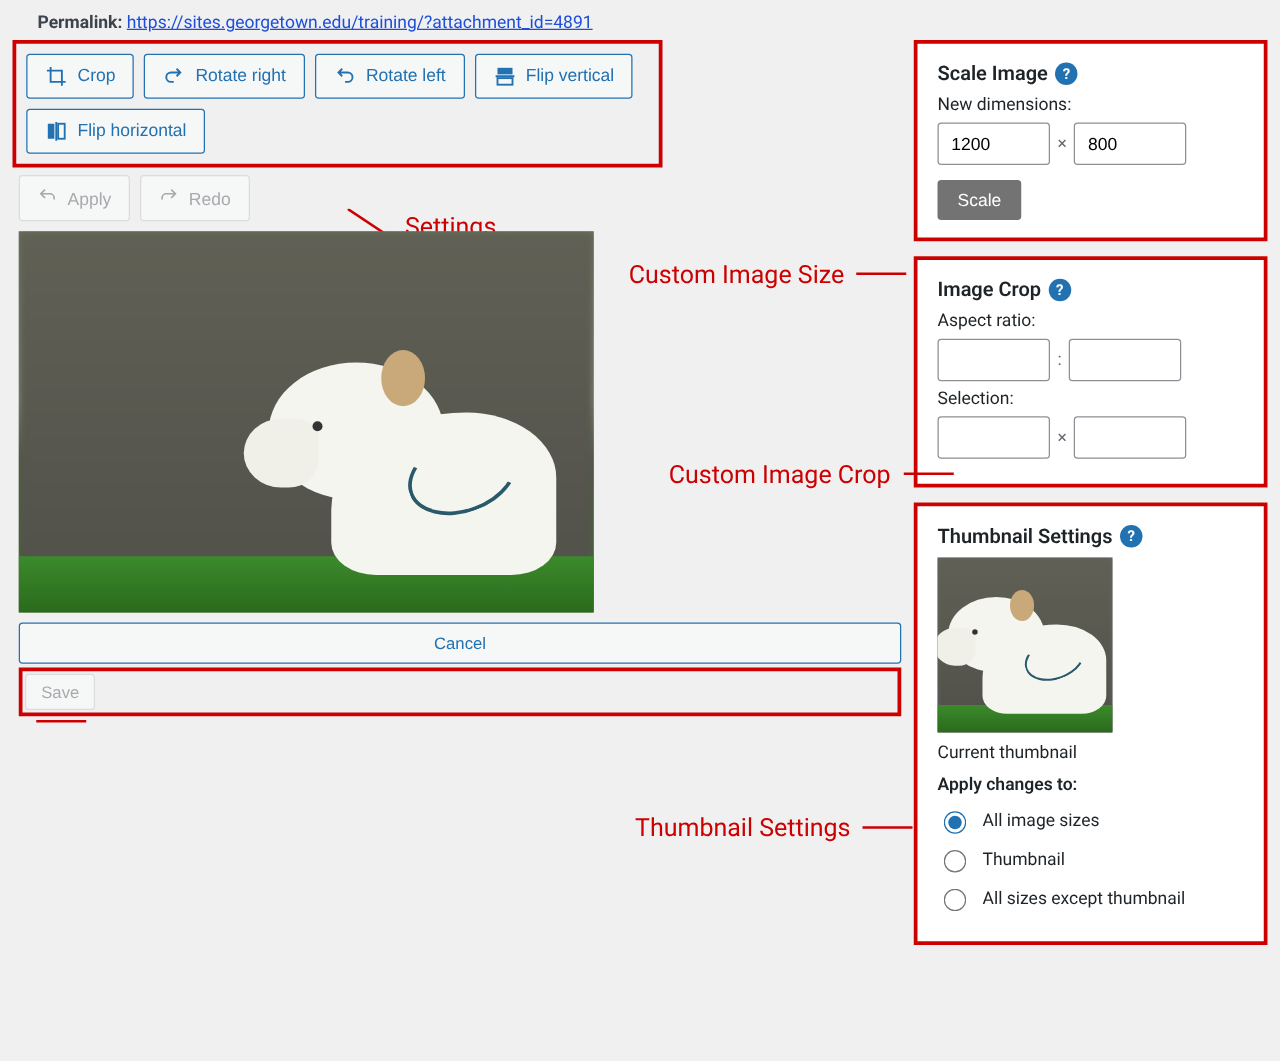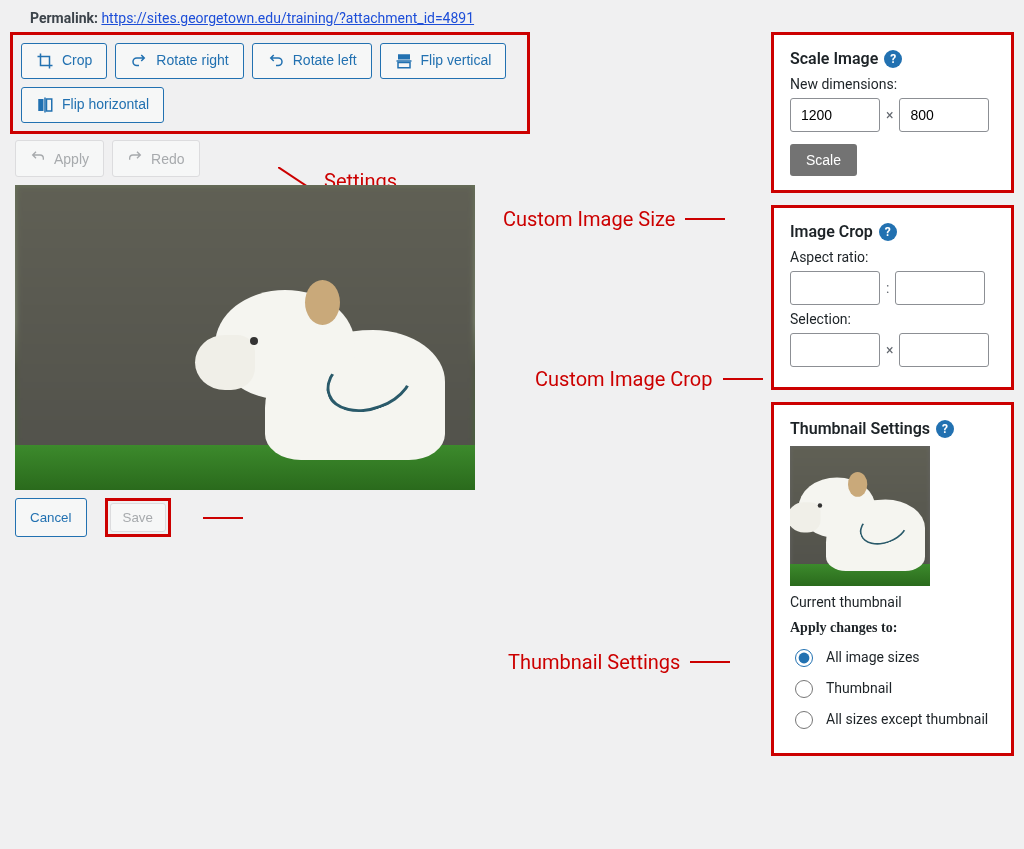--- a/index.html
+++ b/index.html
@@ -9,21 +9,21 @@
     background: #f0f0f1;
     font-family: -apple-system, "Segoe UI", Roboto, sans-serif;
     font-size: 14px;
     color: #1d2327;
     width: 1024px;
   }
   .permalink-row { font-size: 14px; color: #3c434a; margin: 6px 0 6px 20px; }
   .permalink-row a { color: #1d4ed8; text-decoration: underline; }
   .layout { display: flex; gap: 10px; align-items:flex-start; }
   .left-col { flex: 1; position: relative; }
-  .right-col { width: 243px; }
+  .right-col { width: 283px; }
 
   .red-box { border: 3px solid #c00; }
   .toolbar-box { padding: 8px; display:flex; flex-wrap:wrap; gap:8px; width:520px; }
 
   .btn-outline {
     display:inline-flex; align-items:flex-start; gap:8px;
     border:1px solid #2271b1; color:#2271b1; background:#f6f7f7;
     padding:8px 14px; border-radius:3px; font-size:14px; cursor:pointer;
   }
   .btn-outline .ico { width:18px; height:18px; display:inline-flex; align-items:center; justify-content:center; }
@@ -47,21 +47,21 @@
   .building { position:absolute; inset:0; background:linear-gradient(#606055, #50504a); filter:blur(3px);}
   .grass{position:absolute;left:0;right:0;bottom:0;height:45px;background:linear-gradient(#3c8a2c,#2a6a1c);}
   .dog { position:absolute; right:30px; bottom:30px; width:250px; height:200px; }
   .dog-body{position:absolute;right:0;bottom:0;width:180px;height:130px;background:#f5f5f0;border-radius:60% 40% 20% 20%;}
   .dog-head{position:absolute;left:20px;bottom:60px;width:140px;height:110px;background:#f5f5f0;border-radius:50% 50% 40% 50%;}
   .dog-muzzle{position:absolute;left:0;bottom:70px;width:60px;height:55px;background:#f0efe8;border-radius:50% 30% 40% 50%;}
   .dog-ear{position:absolute;left:110px;top:20px;width:35px;height:45px;background:#c9a97a;border-radius:50%;}
   .dog-eye{position:absolute;left:55px;bottom:115px;width:8px;height:8px;background:#333;border-radius:50%;}
   .collar{position:absolute;left:130px;bottom:50px;width:90px;height:60px;border:3px solid #2a5a6a;border-radius:50%;border-top-color:transparent;border-right-color:transparent;transform:rotate(-20deg);}
 
-  .bottom-btns { display:flex; gap:18px; margin-left:5px; }
+  .bottom-btns { display:flex; gap:3px; margin-left:5px;flex-direction:column; }
   .btn-cancel { border:1px solid #2271b1; color:#2271b1; background:#f6f7f7; padding:8px 14px; border-radius:3px; cursor:pointer;}
   .btn-save-box { border:3px solid #c00; padding:2px; }
   .btn-save { border:1px solid #dcdcde; color:#a7aaad; background:#f6f7f7; padding:6px 12px; border-radius:3px; cursor:default;}
 
   .panel {
     border:1px solid #dcdcde; background:#fff; padding:14px 16px; margin-bottom:12px;
   }
   .panel.red-box { border:3px solid #c00; }
   .panel h3 { margin:0 0 8px 0; font-size:16px; font-weight:600; display:flex; align-items:center; gap:6px;}
   .help-icon {
@@ -78,21 +78,21 @@
     background:#737373; color:#fff; border:none; padding:8px 16px; border-radius:3px;
     font-size:14px; cursor:pointer; margin-top:6px;
   }
   .thumb-preview {
     width:140px; height:140px; margin:4px 0 8px 0; position:relative; overflow:hidden;
     background:#666;
   }
   .thumb-preview .building{filter:blur(2px);}
   .thumb-preview .grass{height:22px;}
   .thumb-preview .dog{transform:scale(0.55);transform-origin:bottom right;right:5px;bottom:15px;}
-  .apply-label { font-weight:600; margin:10px 0 8px 0;font-family:Liberation Serif, serif; }
+  .apply-label { font-weight:600; margin:10px 0 8px 0; }
   .radio-row { display:flex; align-items:center; gap:10px; margin:10px 0; }
   .radio-row input[type=radio]{ width:18px; height:18px; accent-color:#2271b1; cursor:pointer;}
   .radio-row label { cursor:pointer; }
 </style>
 </head>
 <body>
 
 <div class="permalink-row">
   <b>Permalink:</b>
   <a href="#">https://sites.georgetown.edu/training/?attachment_id=4891</a>

